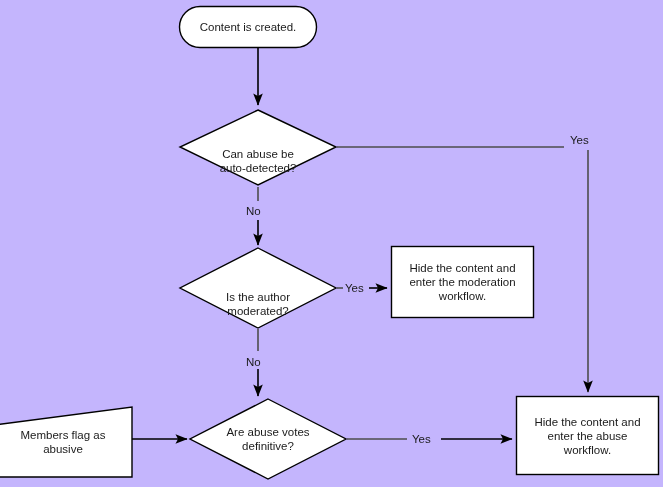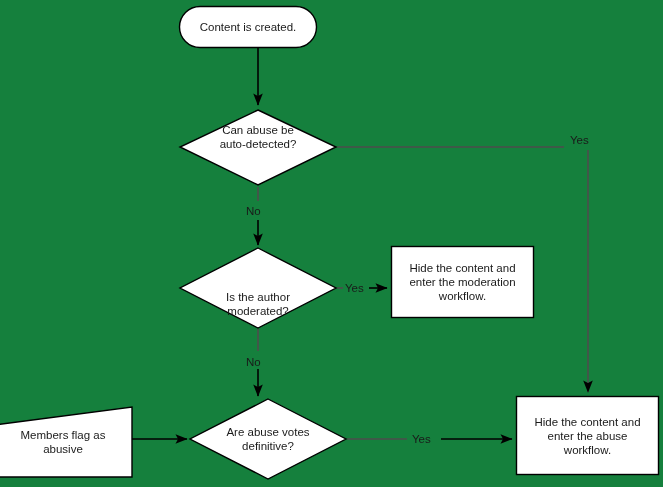--- a/index.html
+++ b/index.html
@@ -4,21 +4,21 @@
 <style>
   html, body {
     margin: 0;
     padding: 0;
     background: #ffffff;
   }
   #canvas {
     position: relative;
     width: 663px;
     height: 487px;
-    background: #15803d;
+    background: #c4b5fd;
     font-family: "Liberation Sans", sans-serif;
     overflow: hidden;
   }
   svg.diagram {
     position: absolute;
     left: 0;
     top: 0;
     width: 663px;
     height: 487px;
   }
@@ -104,21 +104,21 @@
       <polygon class="node-shape" points="268,399 346,439 268,479 190,439"></polygon>
 
       <polygon class="node-shape" points="-6,425 132,407 132,477 -6,477"></polygon>
 
       <rect class="node-shape" x="516.5" y="396.5" width="142" height="78"></rect>
     </g>
   </svg>
 
   <div class="node-label" style="left:184px; top:6px; width:128px; height:42px;">Content is created.</div>
 
-  <div class="node-label" style="left:198px; top:116px; width:120px; height:42px;">Can abuse be
+  <div class="node-label" style="left:198px; top:140px; width:120px; height:42px;">Can abuse be
 auto-detected?</div>
 
   <div class="node-label" style="left:198px; top:283px; width:120px; height:42px;">Is the author
 moderated?</div>
 
   <div class="node-label" style="left:394px; top:246px; width:137px; height:72px;">Hide the content and
 enter the moderation
 workflow.</div>
 
   <div class="node-label" style="left:204px; top:418px; width:128px; height:42px;">Are abuse votes

